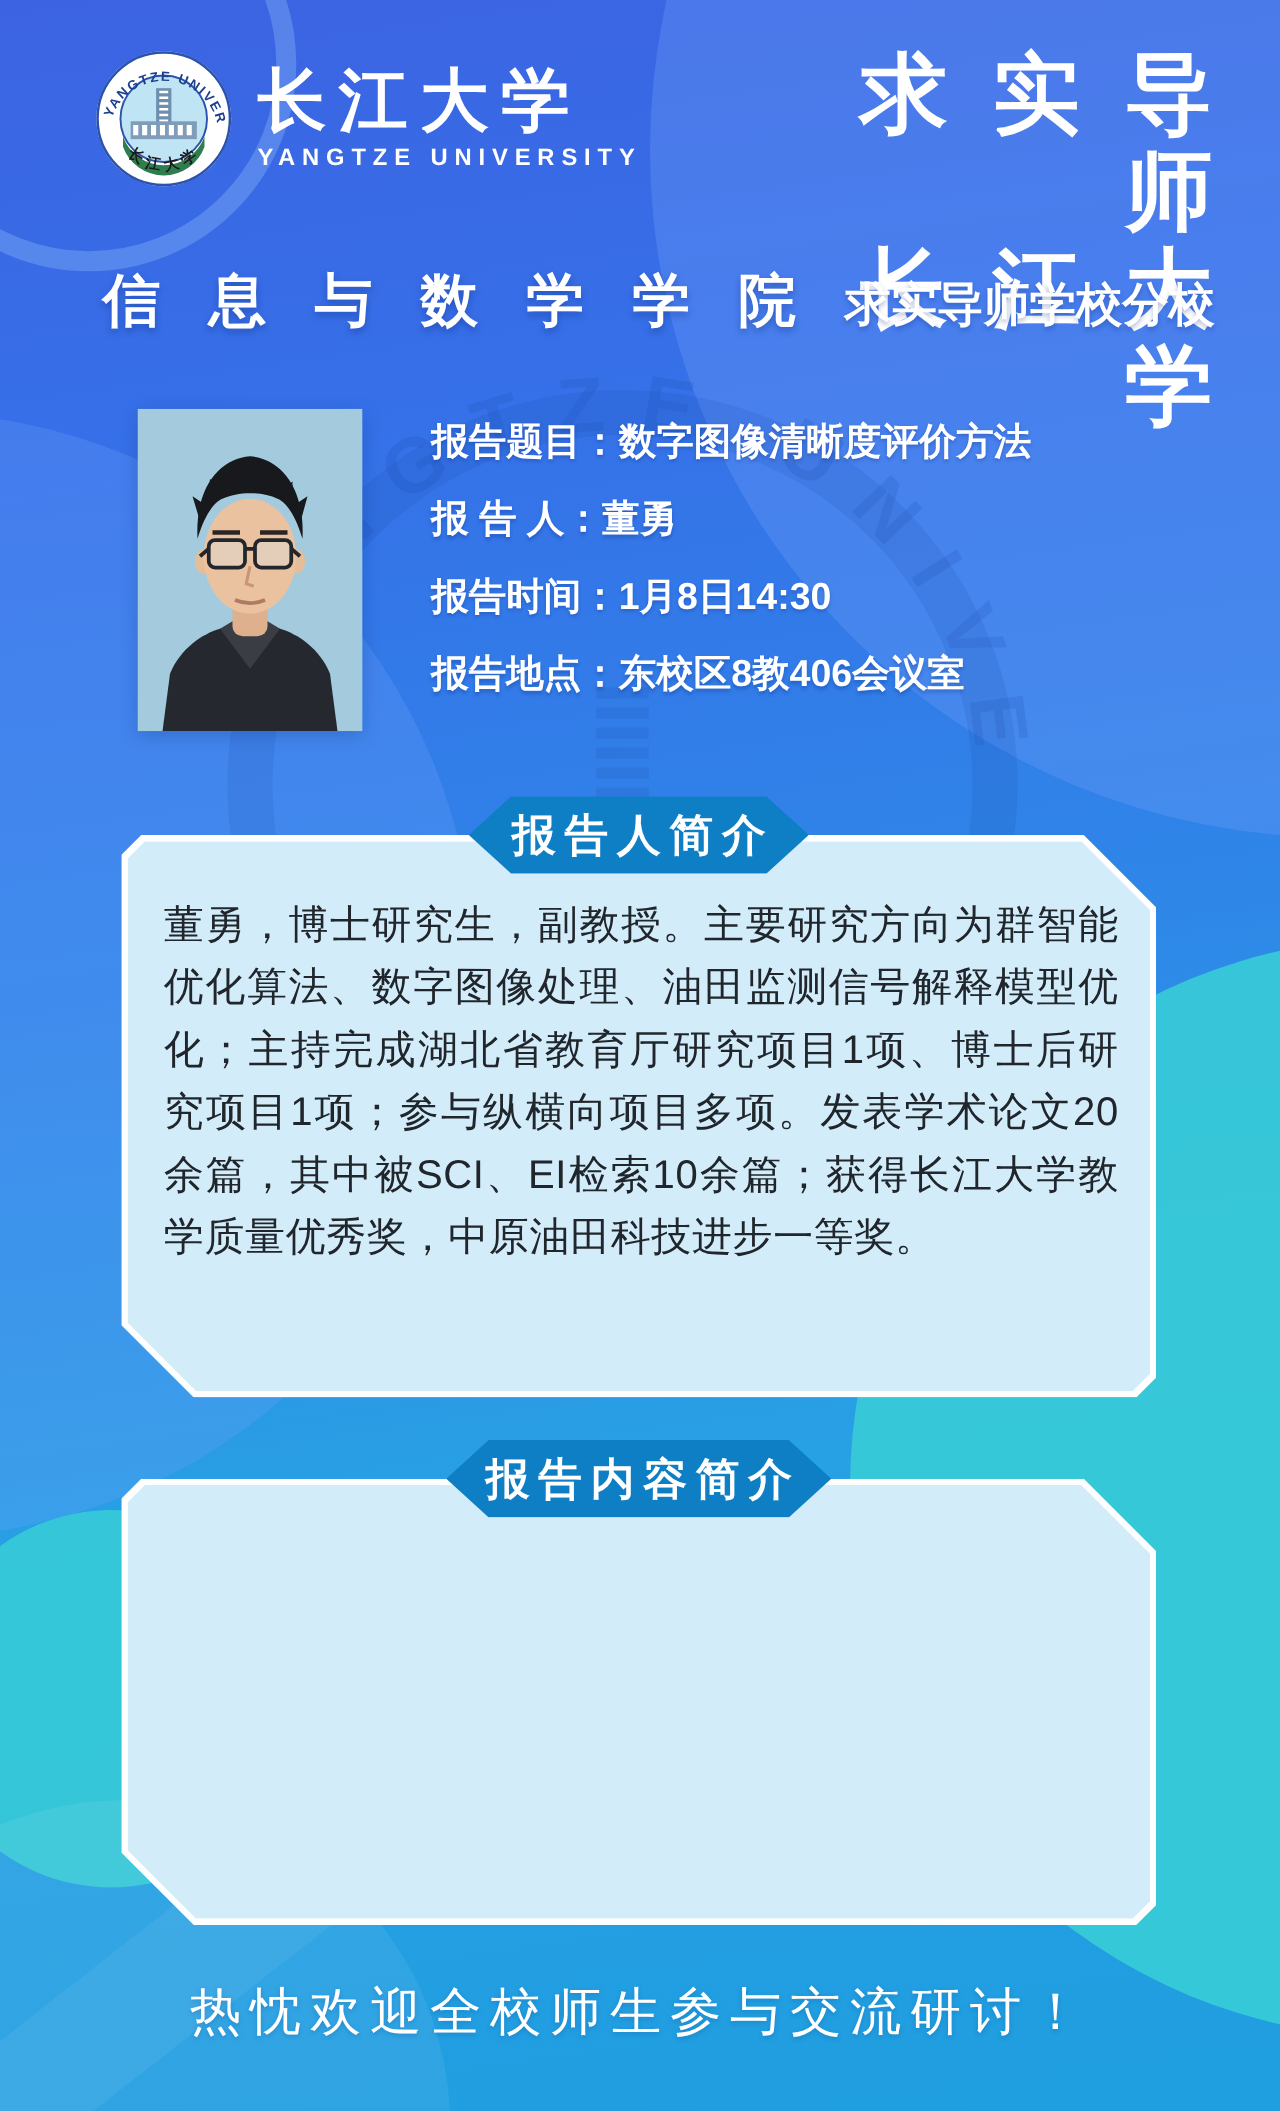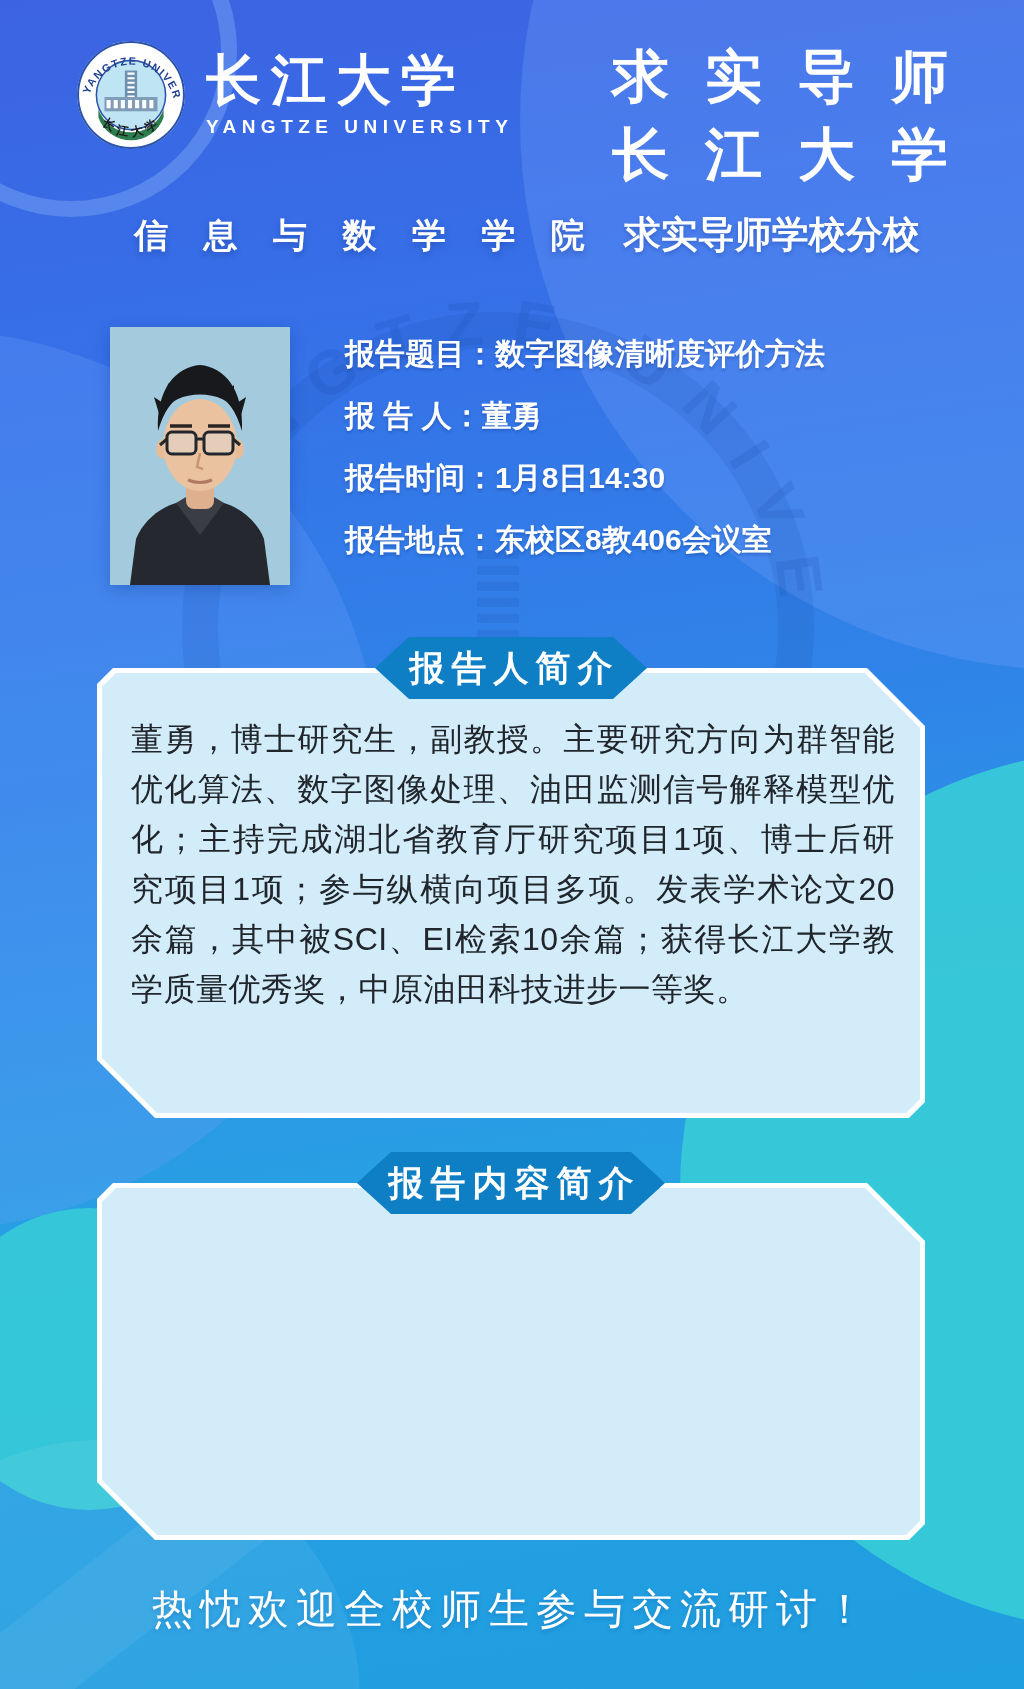--- a/index.html
+++ b/index.html
@@ -15,26 +15,26 @@
   .c-teal-right{left:680px;top:750px;width:880px;height:880px;background:rgba(56,207,214,.85);}
   .c-teal-left{left:-62px;top:1208px;width:302px;height:302px;background:rgba(56,207,214,.8);}
   .c-bottom-glow{left:-160px;top:1440px;width:520px;height:520px;background:rgba(255,255,255,.07);}
   .streak{position:absolute;left:-120px;top:1520px;width:560px;height:90px;background:rgba(255,255,255,.06);transform:rotate(-38deg);border-radius:45px;}
   .watermark{position:absolute;left:168px;top:298px;opacity:.9;pointer-events:none;}
 
   .logo-row{position:absolute;left:76px;top:40px;display:flex;align-items:center;gap:20px;}
   .uni-name-zh{font-family:"Liberation Serif",serif;font-size:55px;font-weight:bold;color:#fff;letter-spacing:10px;line-height:1.05;}
   .uni-name-en{font-size:19px;font-weight:bold;color:#fff;letter-spacing:5.5px;margin-top:6px;}
 
-  .event{position:absolute;right:18px;top:38px;width:430px;text-align:left;color:#fff;
-    font-family:"Liberation Serif",serif;font-weight:bold;font-size:57px;line-height:78px;
+  .event{position:absolute;right:18px;top:38px;width:430px;text-align:right;color:#fff;
+    font-family:"Liberation Serif",serif;font-weight:bold;font-size:70px;line-height:78px;
     letter-spacing:36px;text-indent:36px;}
 
   .title-row{position:absolute;left:0;top:210px;width:100%;display:flex;justify-content:center;align-items:baseline;gap:26px;padding-left:30px;box-sizing:border-box;}
-  .college{font-size:34px;font-weight:bold;color:#fff;letter-spacing:13px;text-shadow:0 3px 6px rgba(10,40,120,.35);}
+  .college{font-size:46px;font-weight:bold;color:#fff;letter-spacing:13px;text-shadow:0 3px 6px rgba(10,40,120,.35);}
   .branch{font-size:37px;font-weight:bold;color:#fff;text-shadow:0 2px 4px rgba(10,40,120,.3);}
 
   .photo{position:absolute;left:110px;top:327px;width:180px;height:258px;box-shadow:0 4px 14px rgba(10,40,110,.25);}
 
   .info{position:absolute;left:345px;top:338px;display:flex;flex-direction:column;gap:31px;}
   .info-line{font-size:30px;font-weight:bold;color:#fff;line-height:31px;text-shadow:0 2px 3px rgba(10,40,120,.3);white-space:nowrap;}
 
   .section{position:absolute;left:97px;width:828px;}
   .sec-1{top:668px;height:450px;}
   .sec-2{top:1183px;height:357px;}

